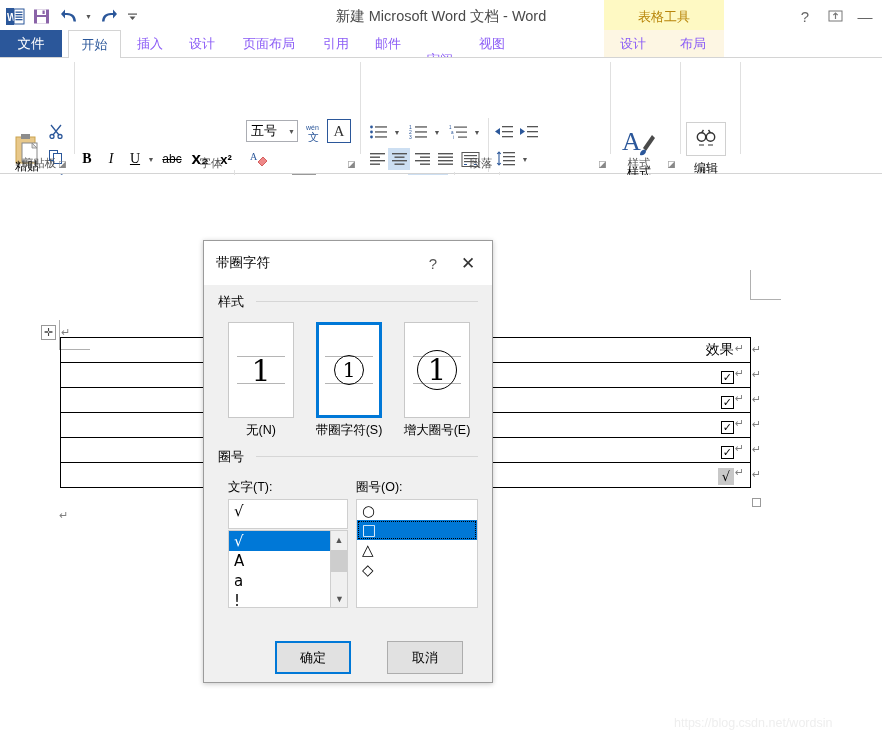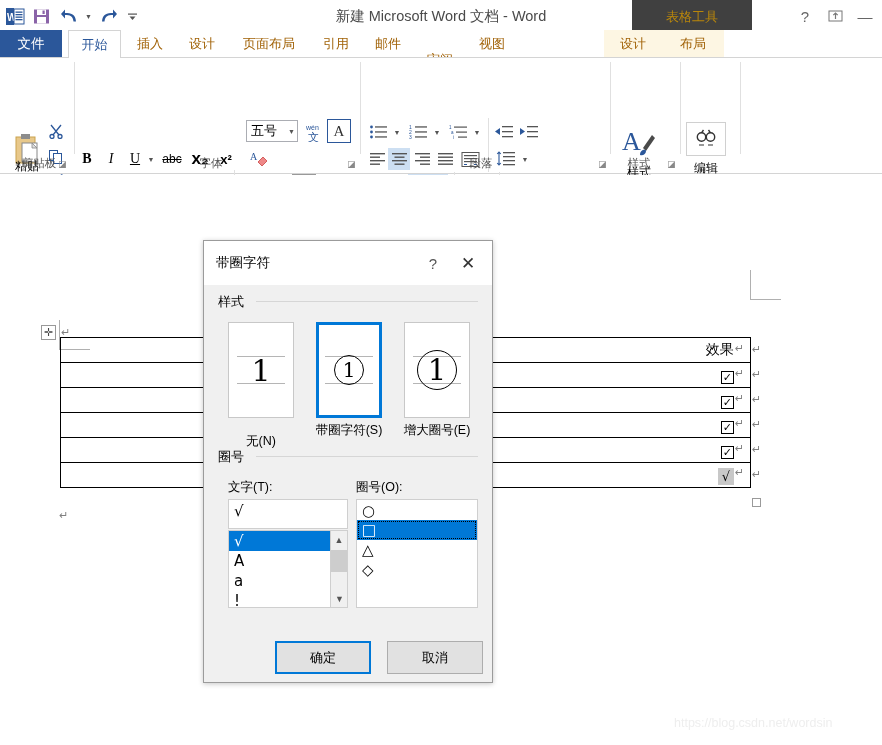--- a/index.html
+++ b/index.html
@@ -28,23 +28,23 @@
   .word-logo {
     width: 22px; height: 22px; display: flex; align-items: center; justify-content: center;
   }
   .title-text {
     position: absolute; left: 0; top: 0; width: 882px; height: 33px;
     display: flex; align-items: center; justify-content: center;
     color: #4a4a4a; font-size: 14.5px; pointer-events: none;
   }
   .tabtools {
     position: absolute; left: 604px; top: 0; width: 120px; height: 33px;
-    background: #404040;
+    background: #fef9c3;
     display: flex; align-items: center; justify-content: center;
-    color: #b8860b; font-size: 13px; margin-left: 28px;
+    color: #b8860b; font-size: 13px;
   }
   .win-ctrls {
     position: absolute; right: 2px; top: 0; height: 33px;
     display: flex; align-items: center; gap: 0px;
   }
   .win-btn {
     width: 30px; height: 30px; display: flex; align-items: center;
     justify-content: center; color: #666; font-size: 15px;
   }
 
@@ -53,21 +53,21 @@
     position: absolute; left: 0; top: 30px; width: 882px; height: 28px;
     background: #ffffff;
   }
   .tabbar-underline {
     position: absolute; left: 0; top: 57px; width: 882px; height: 1px;
     background: #d4d4d4;
   }
   .tab {
     position: absolute; top: 0; height: 28px;
     display: flex; align-items: center; justify-content: center;
-    font-size: 13px; color: #a16207; padding: 0 9px;
+    font-size: 13px; color: #8b5cf6; padding: 0 9px;
     white-space: nowrap;
   }
   .tab.file {
     background: #2b579a; color: #fff;
     left: 0; width: 62px; height: 28px; font-size: 13.5px;
   }
   .tab.active {
     color: #2b579a; background: #fff;
     border-left: 1px solid #d4d4d4; border-right: 1px solid #d4d4d4;
     border-top: 1px solid #d4d4d4;
@@ -226,21 +226,21 @@
   .scrollbar {
     position: absolute; width: 17px; background: #f0f0f0;
     border-left: 1px solid #cfcfcf;
   }
   .sb-arrow {
     height: 17px; display: flex; align-items: center; justify-content: center;
     font-size: 9px; color: #555;
   }
   .sb-thumb { position: absolute; left: 0; width: 17px; background: #cdcdcd; }
   .dlg-btn {
-    position: absolute; width: 96px; height: 33px;
+    position: absolute; width: 76px; height: 33px;
     background: #e1e1e1; border: 1px solid #adadad;
     display: flex; align-items: center; justify-content: center;
     font-size: 13px; color: #000;
   }
   .dlg-btn.primary { border: 2px solid #0078d7; }
 
   .watermark {
     position: absolute; left: 674px; top: 716px;
     font-size: 12.5px; color: #eeeeee;
   }
@@ -717,21 +717,21 @@
     </div>
     <div class="style-card" style="left:200px;top:37px;">
       <div class="glyph-wrap">
         <div class="guideline" style="top:9px;"></div>
         <div class="guideline" style="top:36px;"></div>
         <span class="num1" style="font-size:29px;position:relative;z-index:1;">1</span>
         <span class="circ" style="width:40px;height:40px;left:6px;top:3px;"></span>
       </div>
     </div>
 
-    <span class="style-cap" style="left:9px;top:148px;">无(N)</span>
+    <span class="style-cap" style="left:9px;top:137px;">无(N)</span>
     <span class="style-cap" style="left:97px;top:137px;">带圈字符(S)</span>
     <span class="style-cap" style="left:185px;top:137px;">增大圈号(E)</span>
 
     <span class="group-label" style="left:14px;top:163px;">圈号</span>
     <div class="group-line" style="left:52px;top:171px;width:222px;"></div>
 
     <span class="field-label" style="left:24px;top:194px;">文字(T):</span>
     <span class="field-label" style="left:152px;top:194px;">圈号(O):</span>
 
     <div class="txtbox" style="left:24px;top:214px;width:120px;height:30px;">√</div>

